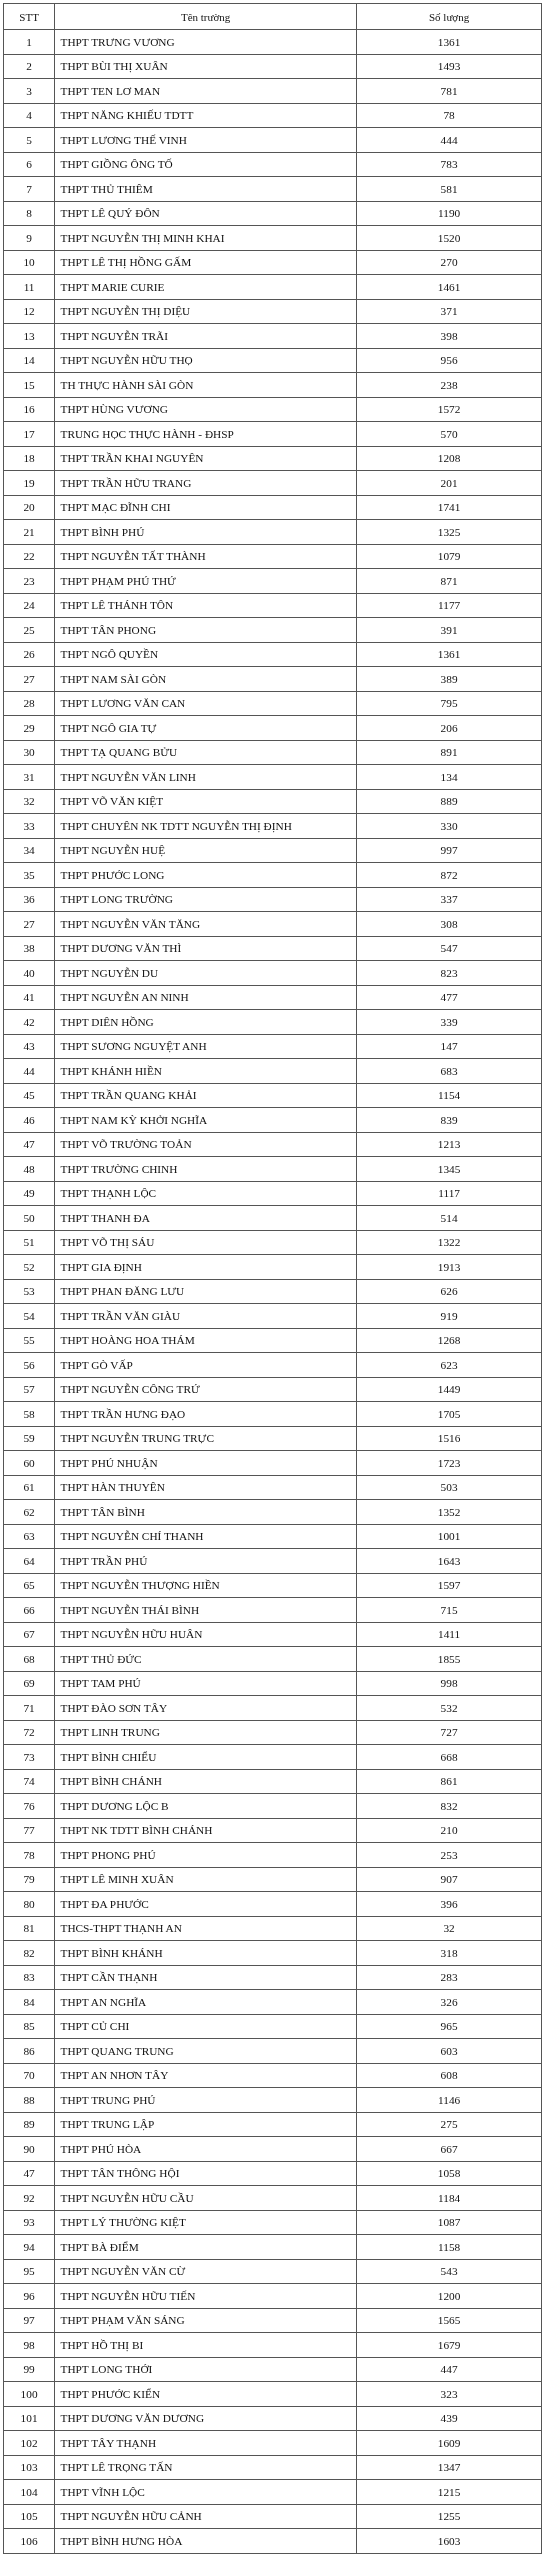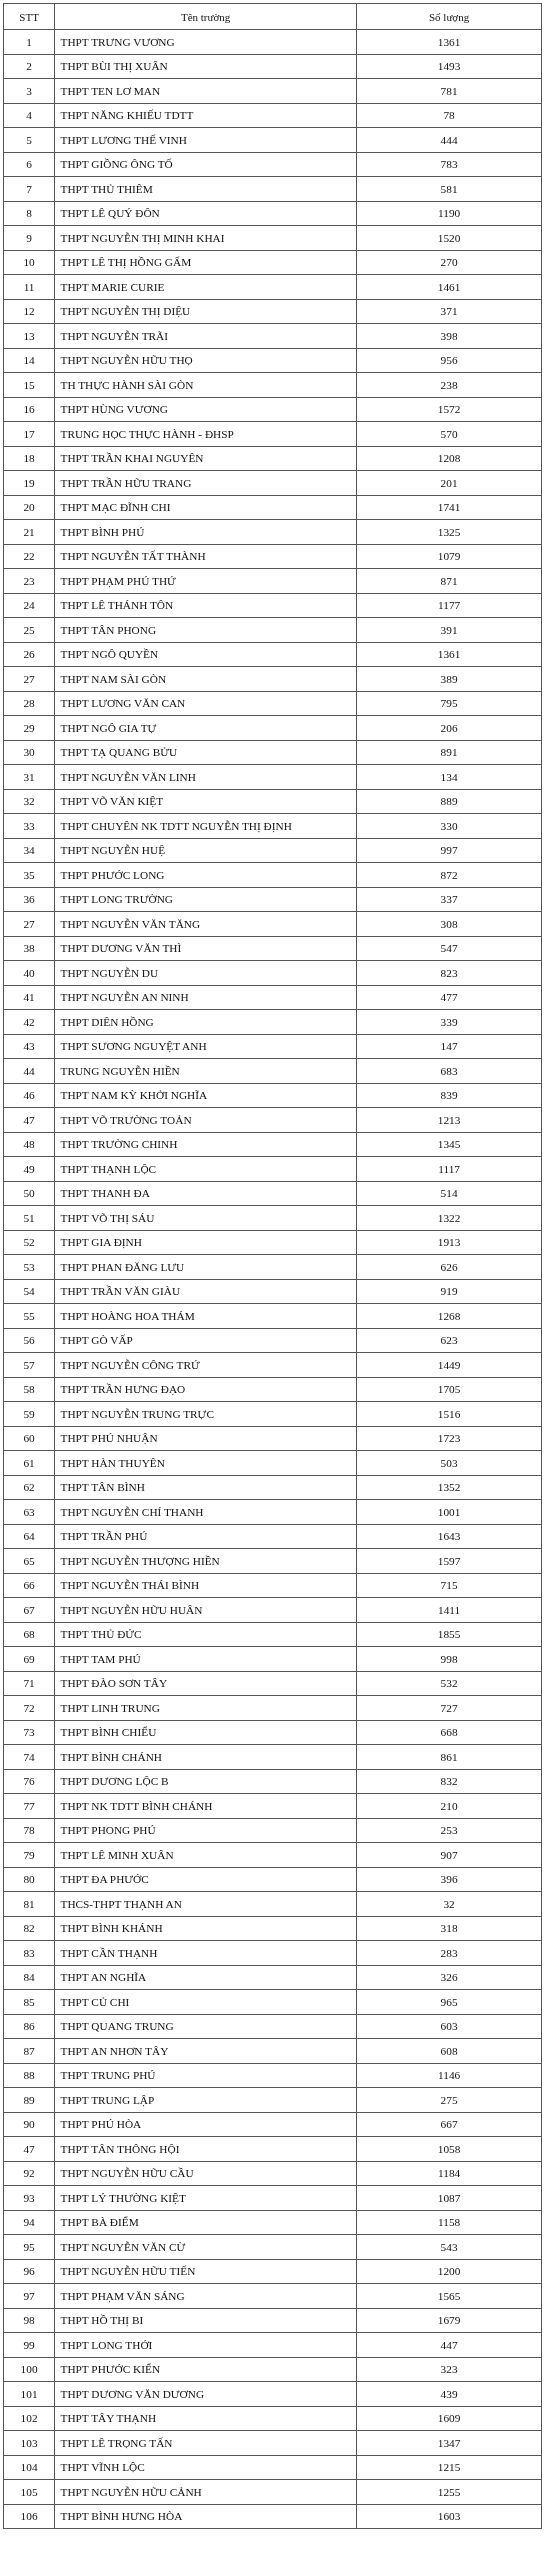--- a/index.html
+++ b/index.html
@@ -239,22 +239,27 @@
           <td class="name">THPT DIÊN HỒNG</td>
           <td class="num">339</td>
         </tr>
         <tr>
           <td class="stt">43</td>
           <td class="name">THPT SƯƠNG NGUYỆT ANH</td>
           <td class="num">147</td>
         </tr>
         <tr>
           <td class="stt">44</td>
-          <td class="name">TRUNG NGUYỄN HIỀN</td>
+          <td class="name">THPT KHÁNH HIỀN</td>
           <td class="num">683</td>
+        </tr>
+        <tr>
+          <td class="stt">45</td>
+          <td class="name">THPT TRẦN QUANG KHẢI</td>
+          <td class="num">1154</td>
         </tr>
         <tr>
           <td class="stt">46</td>
           <td class="name">THPT NAM KỲ KHỞI NGHĨA</td>
           <td class="num">839</td>
         </tr>
         <tr>
           <td class="stt">47</td>
           <td class="name">THPT VÕ TRƯỜNG TOẢN</td>
           <td class="num">1213</td>
@@ -438,21 +443,21 @@
           <td class="stt">85</td>
           <td class="name">THPT CỦ CHI</td>
           <td class="num">965</td>
         </tr>
         <tr>
           <td class="stt">86</td>
           <td class="name">THPT QUANG TRUNG</td>
           <td class="num">603</td>
         </tr>
         <tr>
-          <td class="stt">87</td>
+          <td class="stt">70</td>
           <td class="name">THPT AN NHƠN TÂY</td>
           <td class="num">608</td>
         </tr>
         <tr>
           <td class="stt">88</td>
           <td class="name">THPT TRUNG PHÚ</td>
           <td class="num">1146</td>
         </tr>
         <tr>
           <td class="stt">89</td>

